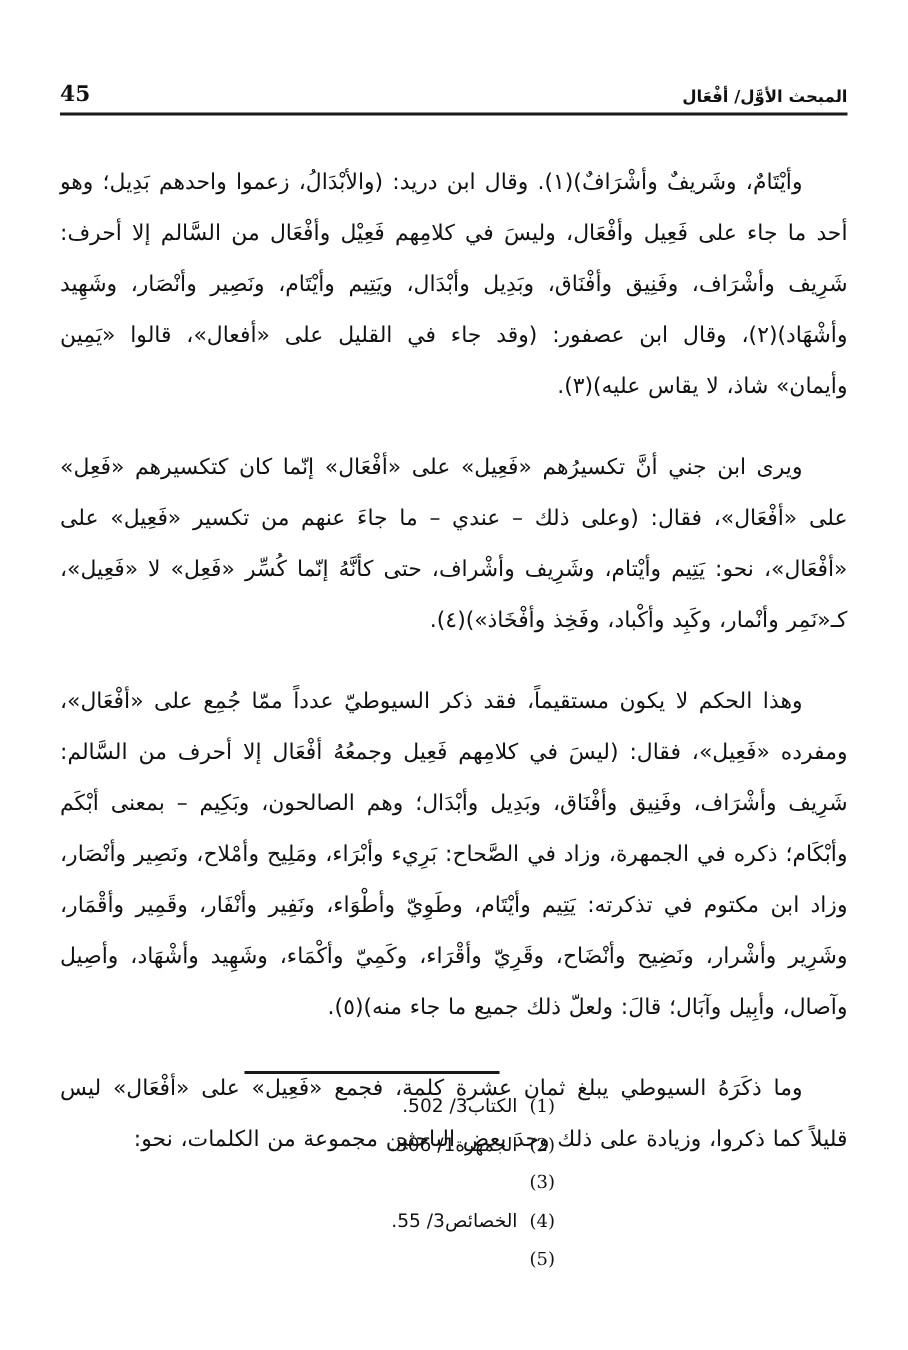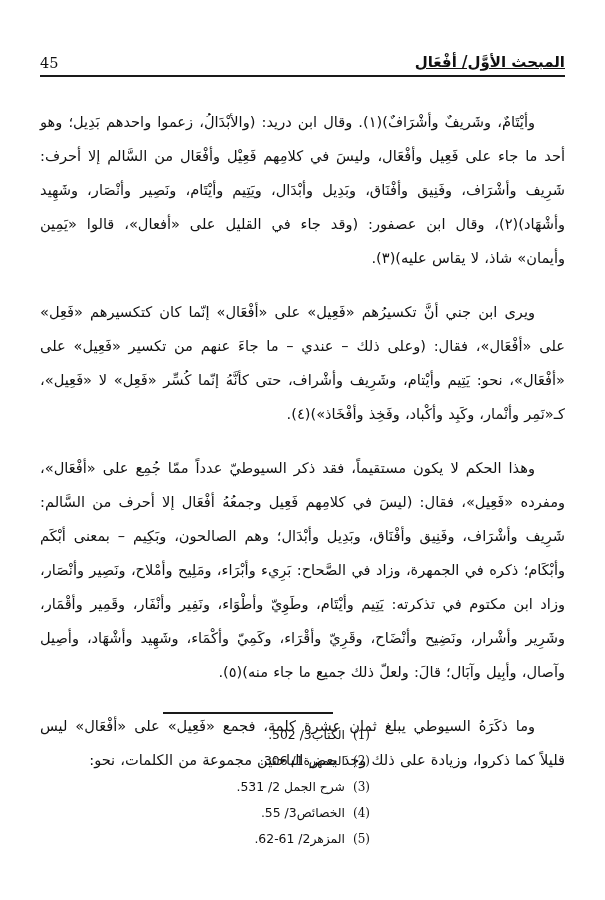--- a/index.html
+++ b/index.html
@@ -26,31 +26,30 @@
   
   .header-row {
     display: flex;
     align-items: flex-end;
     justify-content: space-between;
     direction: rtl;
     padding-top: 42px;
     height: 28px;
   }
   .header-title {
-    font-size: 15px;
+    font-size: 11px;
     font-weight: 600;
     letter-spacing: 0;
     white-space: nowrap;
     line-height: 1;
     padding-left: 4px;
-    text-decoration: underline;
   }
   .page-number {
     font-size: 14.5px;
-    font-weight: 400;
+    font-weight: 700;
     direction: ltr;
     font-family: "DejaVu Serif", "Liberation Serif", serif;
     line-height: 1;
   }
   .header-rule {
     margin-top: 5px;
     height: 2.2px;
     background: #1a1a1a;
     width: 100%;
   }
@@ -143,26 +142,24 @@
       <li class="fn-item">
         <span class="fn-num">(1)</span>
         <span class="fn-text">الكتاب3/ 502.</span>
       </li>
       <li class="fn-item">
         <span class="fn-num">(2)</span>
         <span class="fn-text">الجمهرة1/ 306.</span>
       </li>
       <li class="fn-item">
         <span class="fn-num">(3)</span>
-        <span class="fn-text">شرح الجمل 2/ 531.</span>
       </li>
       <li class="fn-item">
         <span class="fn-num">(4)</span>
         <span class="fn-text">الخصائص3/ 55.</span>
       </li>
       <li class="fn-item">
         <span class="fn-num">(5)</span>
-        <span class="fn-text">المزهر2/ 61-62.</span>
       </li>
     </ol>
   </div>
 
 </div>
 
 </body></html>

